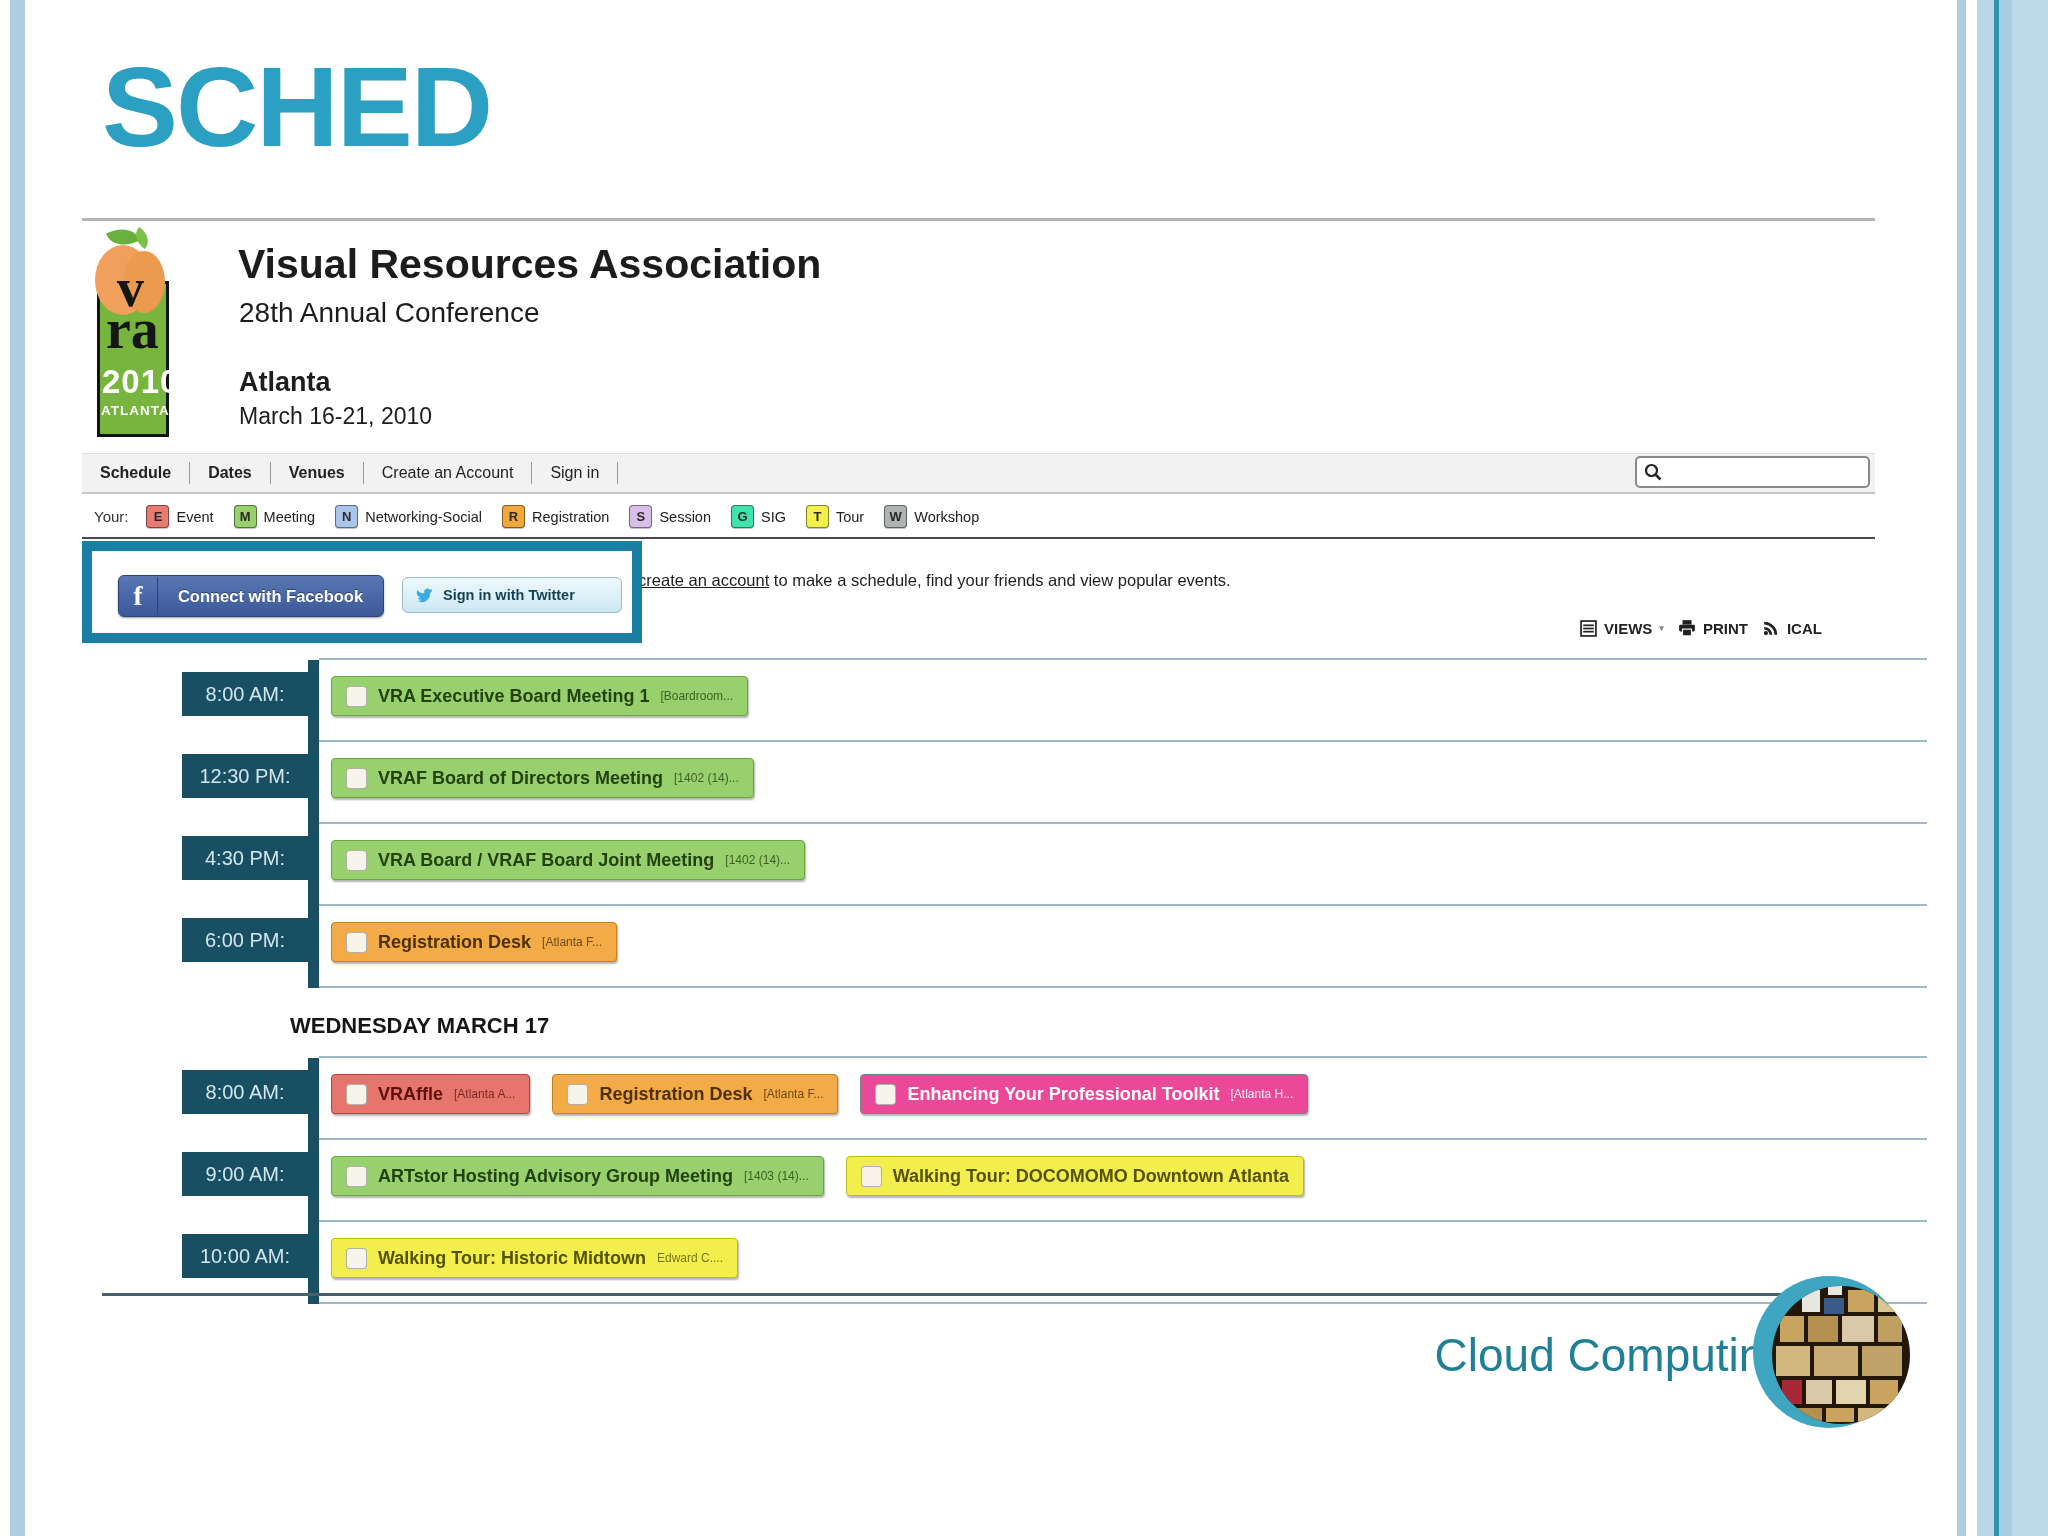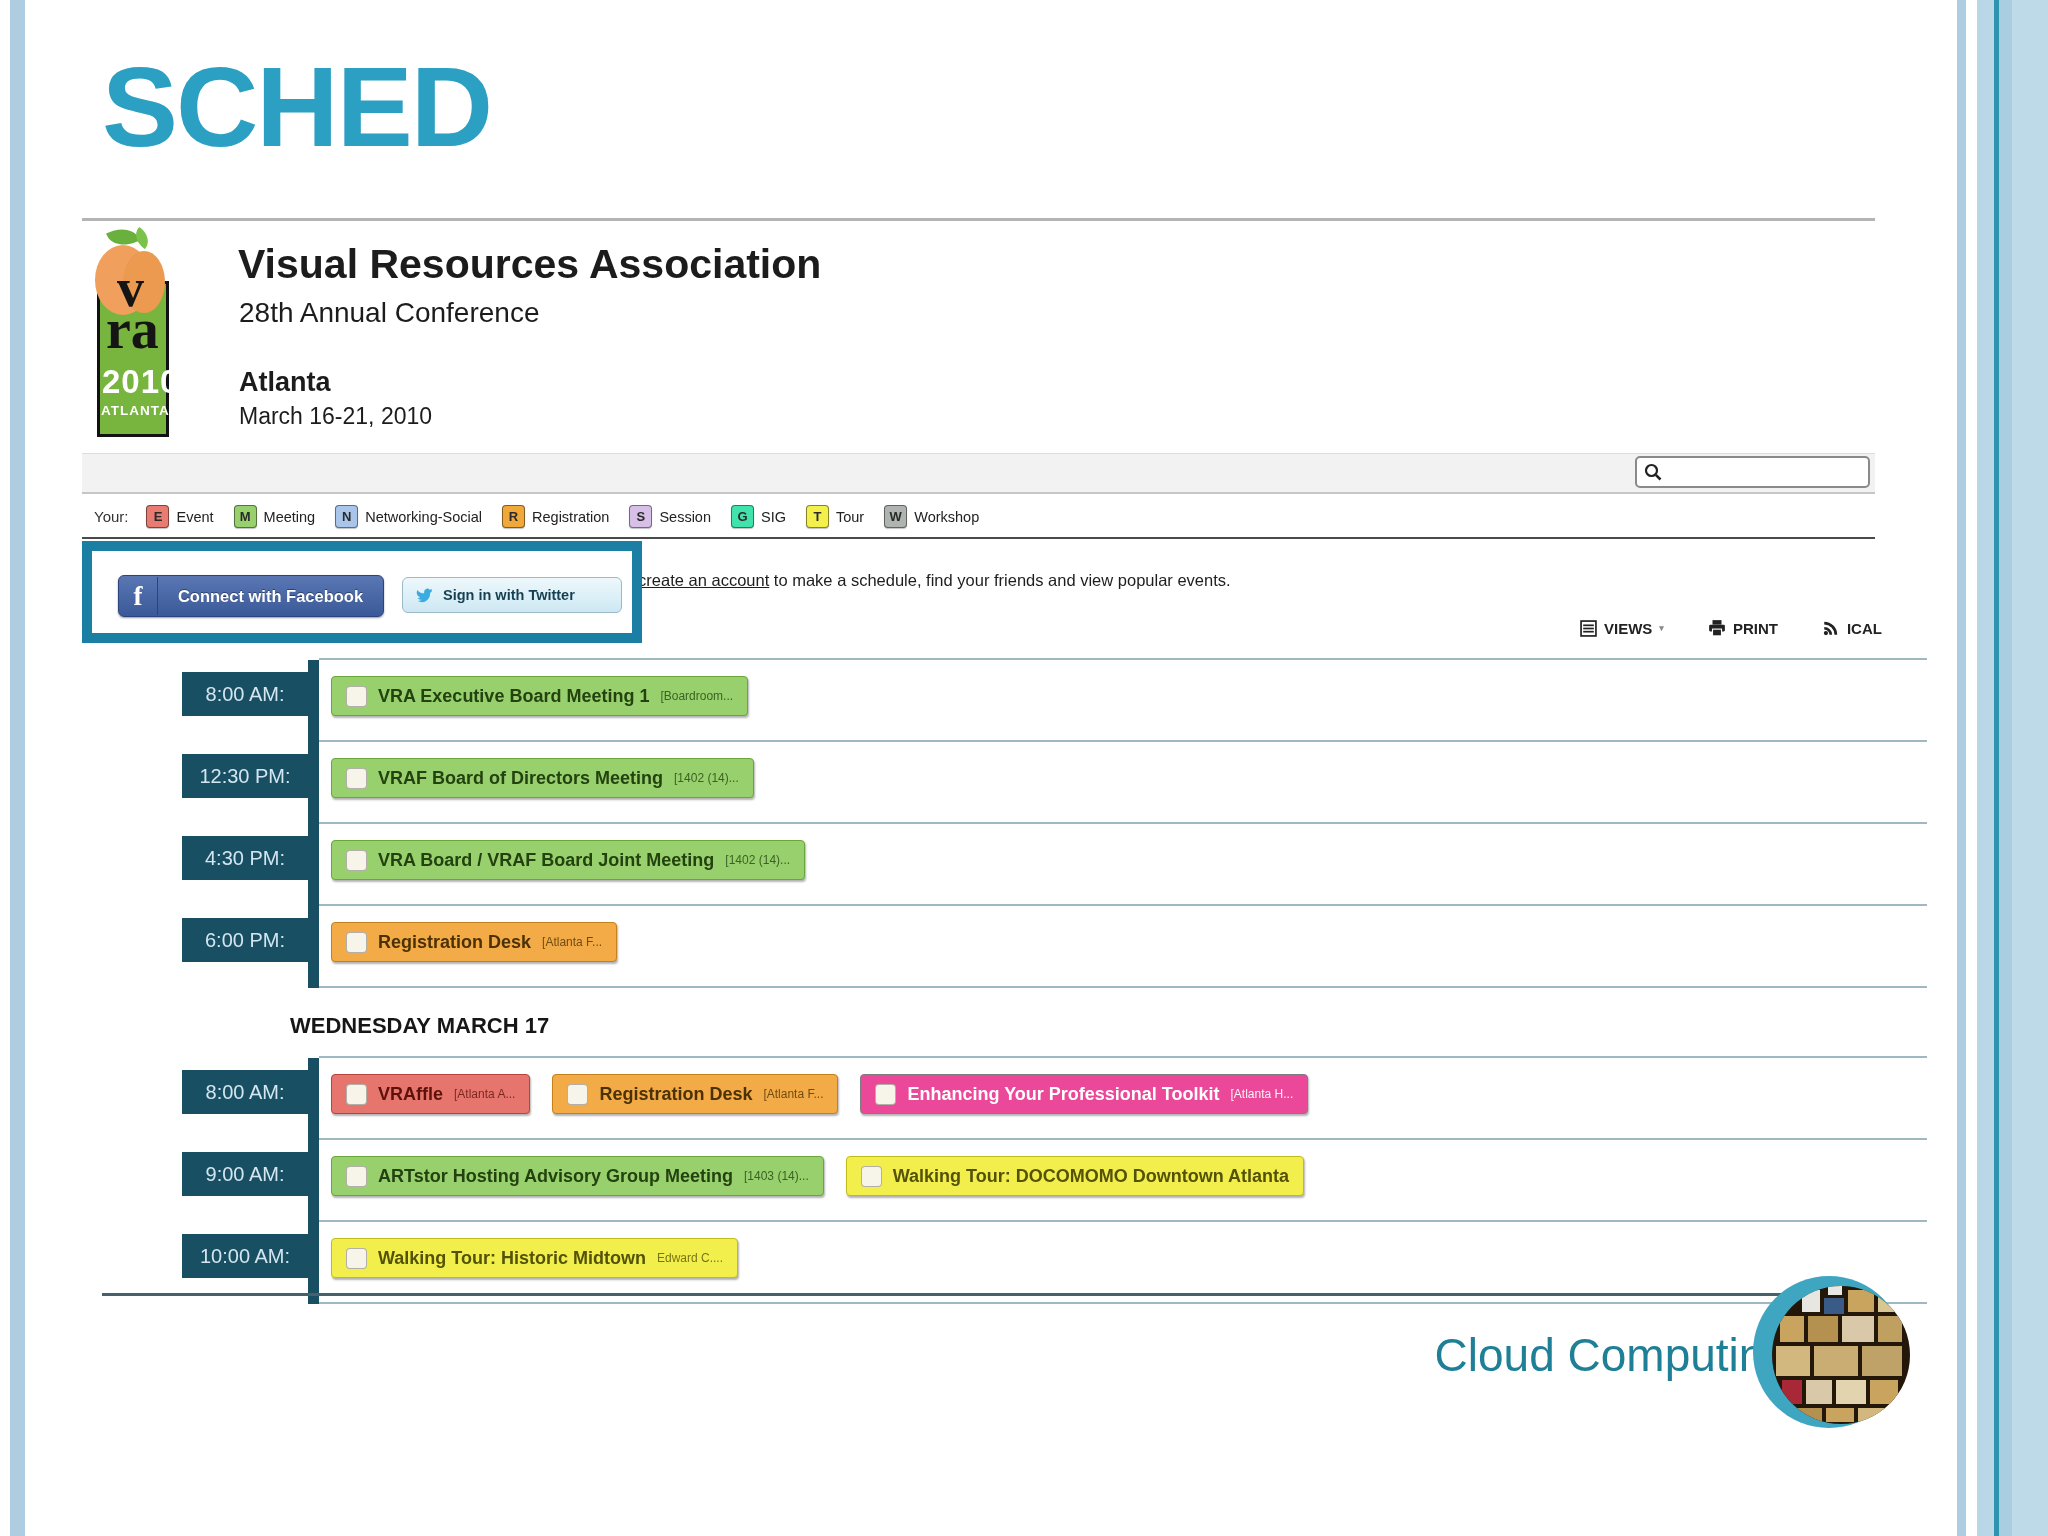--- a/index.html
+++ b/index.html
@@ -73,21 +73,21 @@
         border-right:1px solid #29447e;line-height:38px;}
   .fb-label{flex:1;text-align:center;font-size:16.5px;font-weight:700;text-shadow:0 -1px 0 rgba(0,0,0,.4);}
   .tw-btn{position:absolute;left:310px;top:26px;width:220px;height:36px;border-radius:6px;
           background:linear-gradient(#eef8fc,#cde8f3);border:1px solid #9bb9c6;display:flex;align-items:center;
           gap:10px;padding:0 10px;cursor:pointer;box-sizing:border-box;}
   .tw-label{font-size:14.5px;font-weight:700;color:#163f52;}
   .signin-text{position:absolute;left:546px;top:350px;font-size:16.5px;color:#1e1e1e;z-index:2;}
   .signin-text .link{text-decoration:underline;cursor:pointer;}
 
   
-  .toolbar{position:absolute;top:398px;left:1498px;display:flex;align-items:center;gap:44px;z-index:2;}
+  .toolbar{position:absolute;top:398px;left:1498px;display:flex;align-items:center;gap:14px;z-index:2;}
   .tool{display:flex;align-items:center;gap:7px;font-size:15px;font-weight:700;color:#222;cursor:pointer;}
   .tool .caret{font-size:9px;color:#888;}
 
   
   .day{position:absolute;left:100px;width:1745px;}
   .day-0{top:394px;}
   .day-1{top:792px;}
   .day-heading{margin-left:108px;font-size:22px;font-weight:700;color:#161616;height:30px;z-index:1;position:relative;}
   .rows{position:relative;margin-left:137px;width:1608px;margin-top:13px;border-top:2px solid #9fb9c4;}
   .spine{position:absolute;left:-11px;top:0;bottom:0;width:11px;background:#184f63;}
@@ -138,20 +138,32 @@
       <div class="lra">ra</div>
       <div class="lyear">2010</div>
       <div class="lcity">ATLANTA</div>
     </div>
     <div class="org-name">Visual Resources Association</div>
     <div class="org-conf">28th Annual Conference</div>
     <div class="org-city">Atlanta</div>
     <div class="org-dates">March 16-21, 2010</div>
 
     <div class="nav">
+      <div style="display:flex;align-items:center;height:100%;">
+          <div class="nav-item bold">Schedule</div>
+          <div class="nav-sep"></div>
+          <div class="nav-item bold">Dates</div>
+          <div class="nav-sep"></div>
+          <div class="nav-item bold">Venues</div>
+          <div class="nav-sep"></div>
+          <div class="nav-item">Create an Account</div>
+          <div class="nav-sep"></div>
+          <div class="nav-item">Sign in</div>
+          <div class="nav-sep"></div>
+        </div>
       <div class="search">
         <svg width="20" height="20" viewBox="0 0 20 20">
           <circle cx="8.5" cy="8.5" r="5.5" fill="none" stroke="#222" stroke-width="2.2"></circle>
           <line x1="12.8" y1="12.8" x2="17.5" y2="17.5" stroke="#222" stroke-width="2.6"></line>
         </svg>
         <input placeholder="" style="">
       </div>
     </div>
 
     <div class="types">

